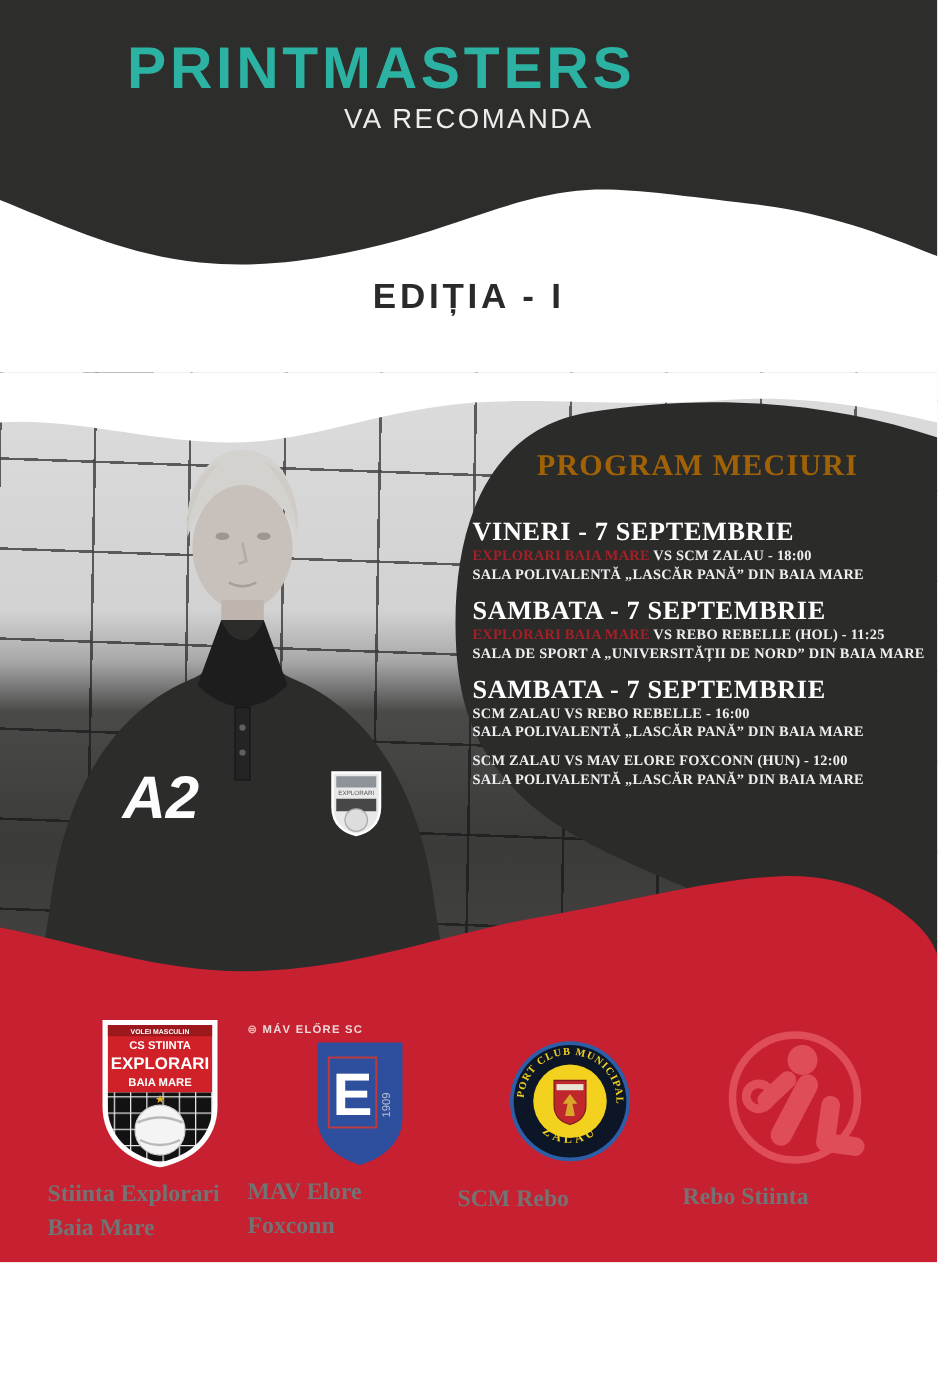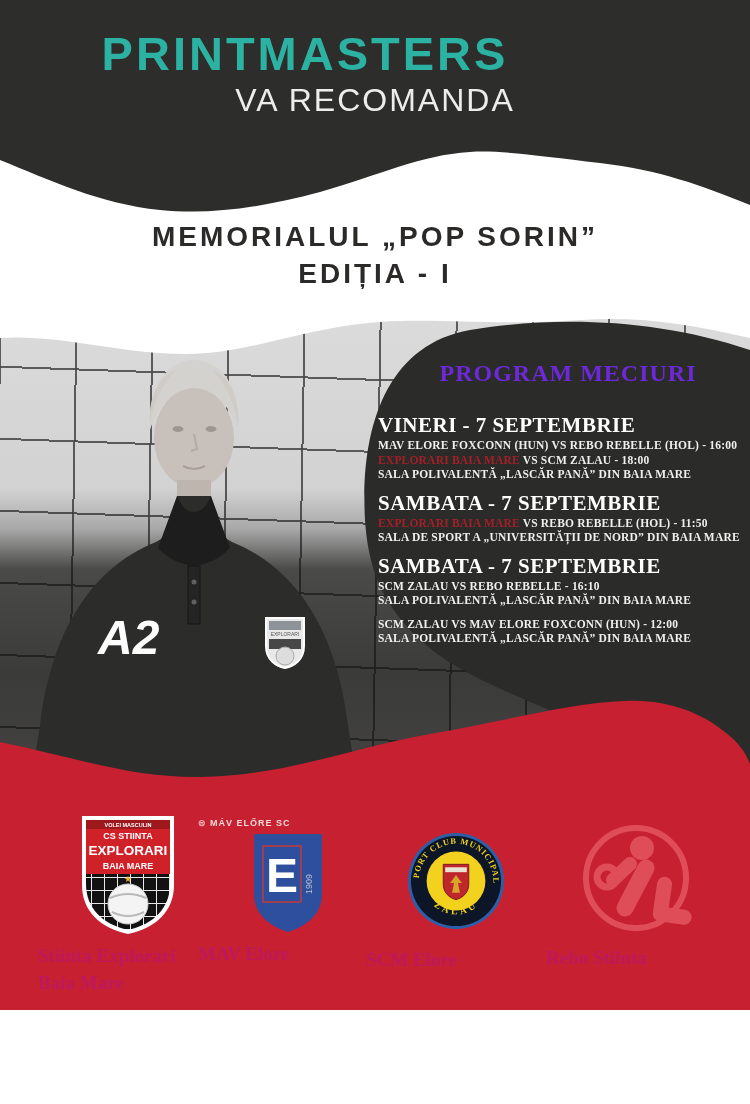--- a/index.html
+++ b/index.html
@@ -5,67 +5,66 @@
   html,body{margin:0;padding:0;background:#ffffff;}
   .poster{position:relative;width:750px;height:1104px;overflow:hidden;background:#ffffff;
           font-family:"Liberation Sans",sans-serif;}
   .abs{position:absolute;}
   svg{display:block;}
 
   
   .brand{left:0;top:26px;width:610px;text-align:center;color:#2cb2a2;
          font-size:47px;font-weight:700;letter-spacing:3px;}
   .tagline{left:0;top:82px;width:750px;text-align:center;color:#ededed;
-           font-size:32px;font-weight:400;letter-spacing:2px;}
+           font-size:22px;font-weight:400;letter-spacing:2px;}
 
   
   .event-title{left:0;top:218px;width:750px;text-align:center;color:#2b2a29;
                font-size:28px;font-weight:700;letter-spacing:3px;line-height:37px;}
 
   
   .photo{left:0;top:298px;width:750px;height:502px;
          background:linear-gradient(180deg,#dcdcdc 0%,#d2d2d2 38%,#a8a8a8 46%,#4a4a49 54%,#3b3b3a 75%,#454443 100%);}
   .net{position:absolute;left:0;top:0;width:100%;height:100%;opacity:.75;
        background-image:repeating-linear-gradient(91deg,rgba(20,20,20,.85) 0 2px,transparent 2px 76px),
                         repeating-linear-gradient(2deg,rgba(20,20,20,.85) 0 2px,transparent 2px 72px);}
 
   
-  .program-title{left:398px;top:360px;width:340px;text-align:center;color:#6d28d9;
+  .program-title{left:388px;top:360px;width:340px;text-align:center;color:#a16207;
                  font-family:"Liberation Serif",serif;font-size:24px;font-weight:700;letter-spacing:1px;}
   .program-days{left:378px;top:413px;width:362px;color:#f2f2f2;}
   .day{margin-bottom:9px;}
   .day-h{font-family:"Liberation Serif",serif;font-size:21px;font-weight:700;
          letter-spacing:.5px;line-height:25px;color:#ffffff;}
   .day-l{font-family:"Liberation Serif",serif;font-size:11.5px;font-weight:700;
          letter-spacing:.2px;line-height:14.5px;color:#efefef;}
   .day-l .hl{color:#a32028;}
 
   
   .team{width:180px;text-align:left;}
-  .team-caption{margin-top:8px;color:#be185d;font-family:"Liberation Serif",serif;
+  .team-caption{margin-top:8px;color:#737373;font-family:"Liberation Serif",serif;
                 font-size:19px;font-weight:700;line-height:27px;}
   .cap-line{display:block;}
 
   
   .footer{left:0;top:1010px;width:750px;height:94px;background:#ffffff;}
 </style>
 </head>
 <body>
 
 <div class="poster">
 
   <svg class="abs" style="left:0;top:0;" width="750" height="230" viewBox="0 0 750 230">
     <path fill="#2d2d2b" d="M0,0 H750 V205 C700,185 660,170 600,163 C540,156 500,150 470,152
       C420,155 380,175 320,192 C260,208 210,215 160,210 C100,204 50,180 0,160 Z"></path>
   </svg>
   <div class="abs brand">PRINTMASTERS</div>
   <div class="abs tagline">VA RECOMANDA</div>
 
   <div class="abs event-title">
-    <div>MEMORIALUL „POP SORIN”</div>
     <div>EDIȚIA - I</div>
   </div>
 
   <div class="abs photo">
     <div class="net"></div>
     <svg style="position:absolute;left:0;top:0;" width="750" height="502" viewBox="0 0 750 502">
       <ellipse cx="60" cy="492" rx="28" ry="42" fill="#b9b2ac"></ellipse>
       <ellipse cx="332" cy="492" rx="28" ry="42" fill="#b9b2ac"></ellipse>
       <path d="M150,132 C147,86 170,62 194,62 C221,62 241,88 238,132 C228,102 212,93 194,94 C175,95 159,104 150,132 Z" fill="#d4d2cf"></path>
       <ellipse cx="194" cy="140" rx="40" ry="50" fill="#c8c1bb"></ellipse>
@@ -97,32 +96,31 @@
   </div>
 
   <svg class="abs" style="left:355px;top:310px;" width="395" height="465" viewBox="0 0 395 465">
     <path fill="#2b2b29" d="M10,210 C5,120 30,35 115,20 C200,6 300,8 395,40 L395,455
       C340,462 290,448 245,424 C175,388 105,370 60,325 C25,290 13,255 10,210 Z"></path>
   </svg>
   <div class="abs program-title">PROGRAM MECIURI</div>
   <div class="abs program-days">
       <div class="day">
         <div class="day-h">VINERI - 7 SEPTEMBRIE</div>
-        <div class="day-l"><span>MAV ELORE FOXCONN (HUN) VS REBO REBELLE (HOL) - 16:00</span></div>
         <div class="day-l"><span class="hl">EXPLORARI BAIA MARE</span><span> VS SCM ZALAU - 18:00</span></div>
         <div class="day-l"><span>SALA POLIVALENTĂ „LASCĂR PANĂ” DIN BAIA MARE</span></div>
       </div>
       <div class="day">
         <div class="day-h">SAMBATA - 7 SEPTEMBRIE</div>
-        <div class="day-l"><span class="hl">EXPLORARI BAIA MARE</span><span> VS REBO REBELLE (HOL) - 11:50</span></div>
+        <div class="day-l"><span class="hl">EXPLORARI BAIA MARE</span><span> VS REBO REBELLE (HOL) - 11:25</span></div>
         <div class="day-l"><span>SALA DE SPORT A „UNIVERSITĂȚII DE NORD” DIN BAIA MARE</span></div>
       </div>
       <div class="day">
         <div class="day-h">SAMBATA - 7 SEPTEMBRIE</div>
-        <div class="day-l"><span>SCM ZALAU VS REBO REBELLE - 16:10</span></div>
+        <div class="day-l"><span>SCM ZALAU VS REBO REBELLE - 16:00</span></div>
         <div class="day-l"><span>SALA POLIVALENTĂ „LASCĂR PANĂ” DIN BAIA MARE</span></div>
       </div>
       <div class="day">
         <div class="day-l"><span>SCM ZALAU VS MAV ELORE FOXCONN (HUN) - 12:00</span></div>
         <div class="day-l"><span>SALA POLIVALENTĂ „LASCĂR PANĂ” DIN BAIA MARE</span></div>
       </div>
     </div>
 
   <svg class="abs" style="left:0;top:690px;" width="750" height="320" viewBox="0 0 750 320">
     <path fill="#c72031" d="M0,52 C70,66 130,88 200,87 C290,85 350,58 430,44 C510,30 570,13 625,11
@@ -166,20 +164,21 @@
       <span>MÁV ELŐRE SC</span>
     </div>
     <svg width="76" height="100" viewBox="0 0 76 100" style="margin:0 auto;">
       <path d="M4,2 H72 V62 C72,82 57,94 38,100 C19,94 4,82 4,62 Z" fill="#2d4f9e"></path>
       <rect x="13" y="14" width="38" height="56" fill="none" stroke="#c23a3a" stroke-width="1.5"></rect>
       <text x="32" y="60" text-anchor="middle" font-family="Liberation Sans,sans-serif" font-size="48" font-weight="bold" fill="#ffffff">E</text>
       <text transform="translate(62,62) rotate(-90)" font-family="Liberation Sans,sans-serif" font-size="9" fill="#b9c3cf">1909</text>
     </svg>
     <div class="team-caption">
       <span class="cap-line">MAV Elore</span>
+      <span class="cap-line">Foxconn</span>
     </div>
   </div>
 
   <div class="abs team" style="left:366px;top:832px;">
     <svg width="98" height="98" viewBox="0 0 100 100" style="margin:0 auto;">
       <defs>
         <path id="scmTop" d="M12,50 A38,38 0 0 1 88,50"></path>
         <path id="scmBot" d="M16,50 A34,34 0 0 0 84,50"></path>
       </defs>
       <circle cx="50" cy="50" r="49" fill="#2d5fa8"></circle>
@@ -189,21 +188,21 @@
       <rect x="39" y="36" width="22" height="5" fill="#e9e3d4"></rect>
       <path d="M50,44 l6,8 -4,0 2,10 -8,0 2,-10 -4,0 z" fill="#d9a52a"></path>
       <text font-family="Liberation Serif,serif" font-size="8.5" font-weight="bold" fill="#f2d21e" letter-spacing="1">
         <textPath href="#scmTop" startOffset="50%" text-anchor="middle">SPORT CLUB MUNICIPAL</textPath>
       </text>
       <text font-family="Liberation Serif,serif" font-size="10" font-weight="bold" fill="#f2d21e" letter-spacing="3">
         <textPath href="#scmBot" startOffset="50%" text-anchor="middle">ZALAU</textPath>
       </text>
     </svg>
     <div class="team-caption" style="margin-top:16px;">
-      <span class="cap-line">SCM Elore</span>
+      <span class="cap-line">SCM Rebo</span>
     </div>
   </div>
 
   <div class="abs team" style="left:546px;top:822px;">
     <svg width="112" height="112" viewBox="0 0 112 112" style="margin:0 auto;opacity:.62;">
       <g stroke="#ef6a72" fill="#ef6a72">
         <circle cx="56" cy="56" r="50" fill="none" stroke-width="6"></circle>
         <circle cx="62" cy="26" r="12" stroke="none"></circle>
         <circle cx="27" cy="55" r="10" fill="none" stroke-width="7"></circle>
         <line x1="50" y1="42" x2="33" y2="58" stroke-width="14" stroke-linecap="round"></line>

